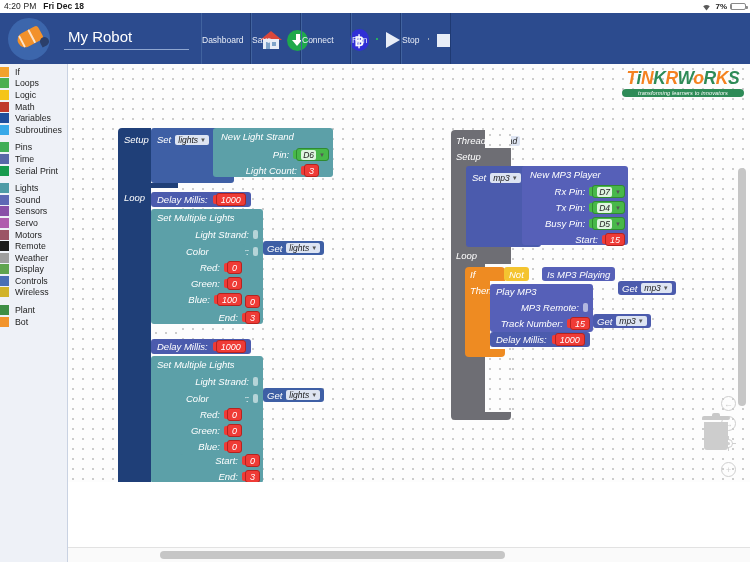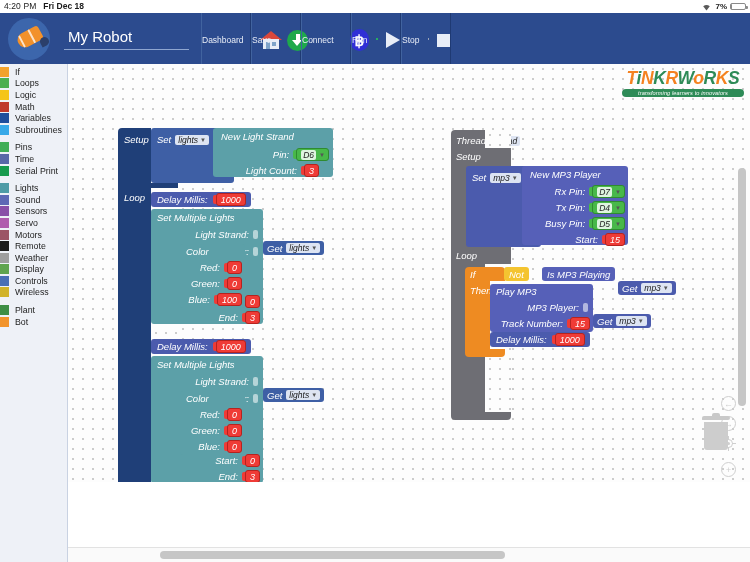--- a/index.html
+++ b/index.html
@@ -691,21 +691,21 @@
       <span class="dd">
         <span>mp3</span>
         <span class="caret">▼</span>
       </span>
     </div>
 
     <div class="blk" style="left:422px; top:220px;">
       <div class="stat-indigo" style="width:103px; height:48px; position:absolute; left:0; top:0;"></div>
       <div style="position:absolute; left:6px; top:2px;" class="lbl">Play MP3</div>
       <div class="row" style="position:absolute; left:0px; top:16px; width:103px; justify-content:flex-end; padding-right:3px;">
-        <span class="lbl">MP3 Player:</span>
+        <span class="lbl">MP3 Remote:</span>
         <span class="plug" style="margin-left:4px"></span>
       </div>
       <div class="getblk indigo" style="position:absolute; left:103px; top:16px;">
         <span>Get</span>
         <span class="dd">
           <span>mp3</span>
           <span class="caret">▼</span>
         </span>
       </div>
       <div class="row" style="position:absolute; left:0px; top:32px; width:103px; justify-content:flex-end; padding-right:3px;">

